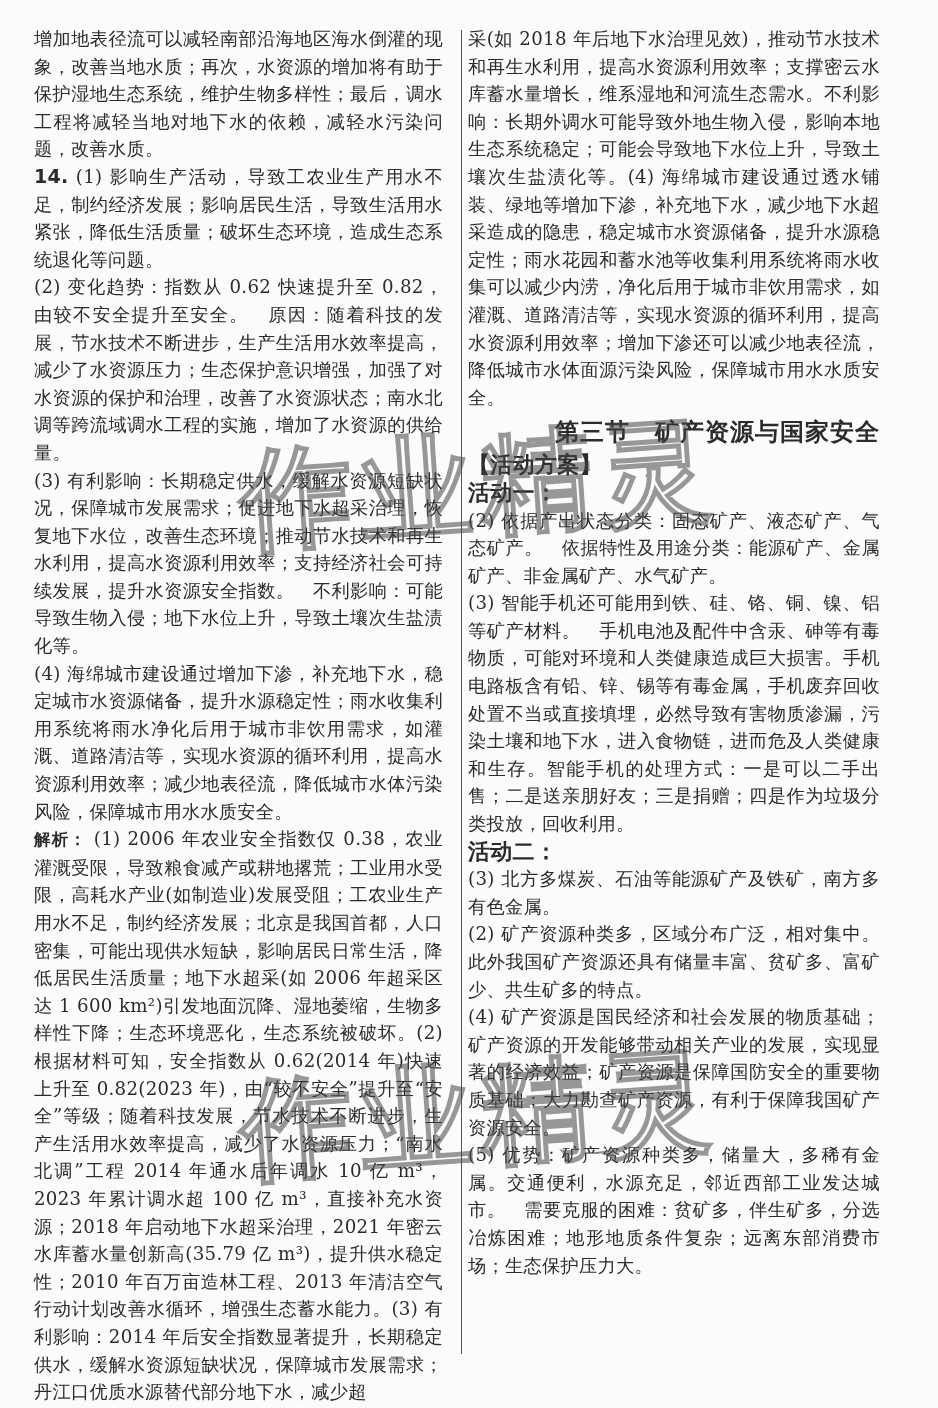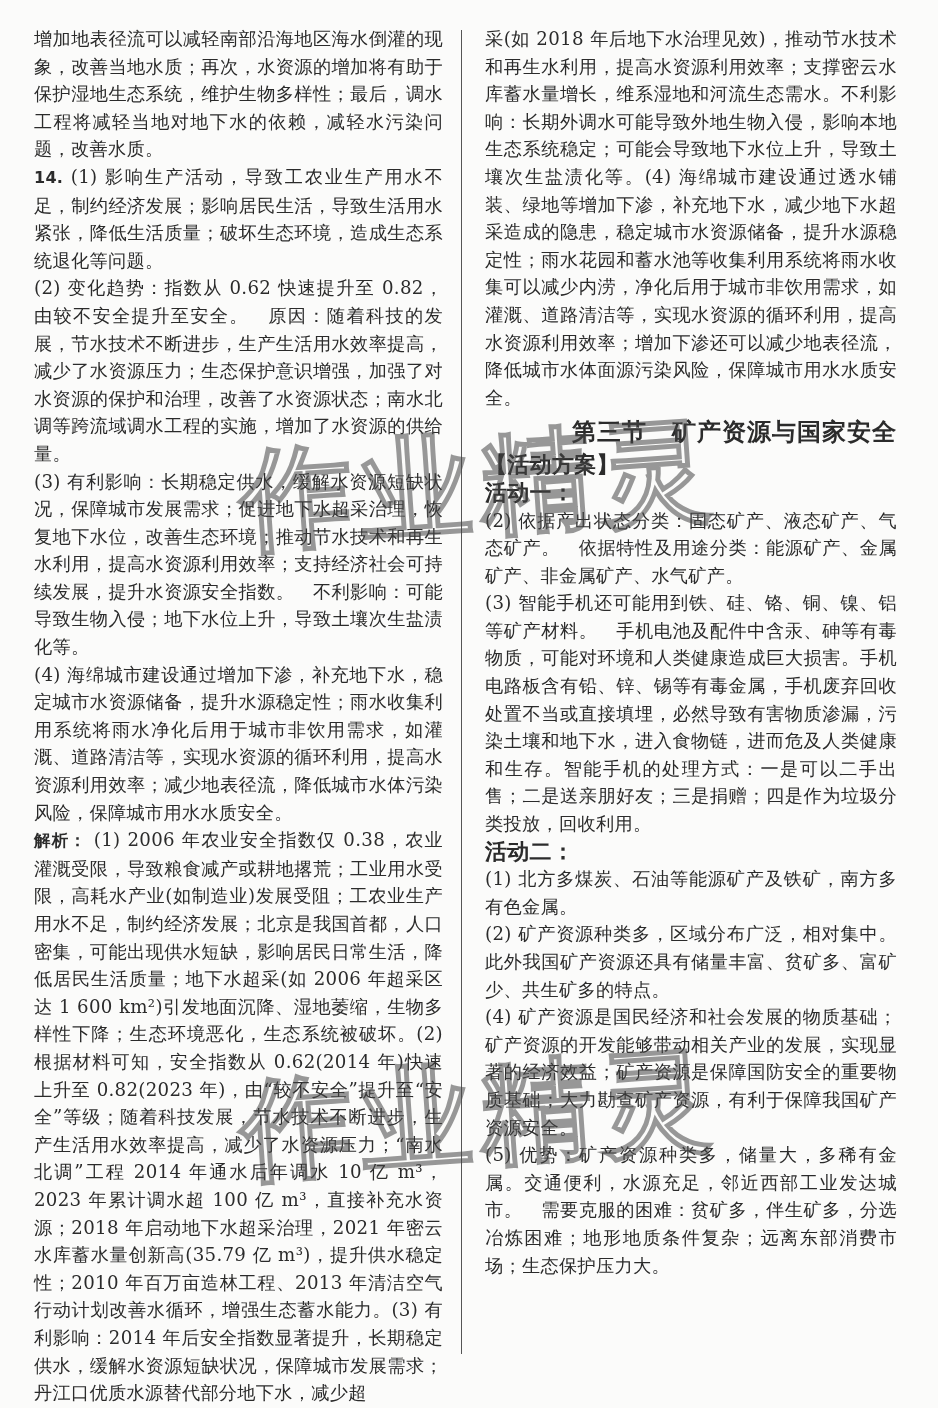--- a/index.html
+++ b/index.html
@@ -14,27 +14,27 @@
     position: absolute; left: 0; top: 0; width: 938px; height: 1408px;
     background: #fbfbfa;
   }
   .col {
     position: absolute; top: 25px;
     font-size: 18.2px; line-height: 27.6px;
     letter-spacing: 0.3px;
     text-align: justify;
   }
   .col.left { left: 34px; width: 409px; }
-  .col.right { left: 485px; width: 412px; }
+  .col.right { left: 468px; width: 412px; }
   .divider {
     position: absolute; left: 461px; top: 30px; width: 1px; height: 1324px;
     background: #555;
   }
   .para { margin: 0; text-indent: 0; }
-  .qnum { font-family: "DejaVu Sans", "Liberation Sans", sans-serif; font-weight: bold; font-size: 16px; }
+  .qnum { font-family: "DejaVu Sans", "Liberation Sans", sans-serif; font-weight: bold; font-size: 19px; }
   .bold { font-family: Liberation Sans, sans-serif; font-weight: bold; font-size: 16.5px; }
   .section-title {
     font-weight: bold; font-size: 24px; text-align: right; margin: 4px 0 2px 0;
     letter-spacing: 1px; line-height: 34px;
   }
   .sub-head { font-family: "DejaVu Sans", "Liberation Sans", sans-serif; font-weight: bold; font-size: 22px; line-height: 27.6px; }
   .page-num {
     position: absolute; top: 1338px; left: 0; width: 938px; text-align: center;
     font-size: 18px; font-weight: bold; color: #333;
   }
@@ -81,21 +81,21 @@
   <div class="col right">
     <p class="para">
       <span>采(如 2018 年后地下水治理见效)，推动节水技术和再生水利用，提高水资源利用效率；支撑密云水库蓄水量增长，维系湿地和河流生态需水。不利影响：长期外调水可能导致外地生物入侵，影响本地生态系统稳定；可能会导致地下水位上升，导致土壤次生盐渍化等。(4) 海绵城市建设通过透水铺装、绿地等增加下渗，补充地下水，减少地下水超采造成的隐患，稳定城市水资源储备，提升水源稳定性；雨水花园和蓄水池等收集利用系统将雨水收集可以减少内涝，净化后用于城市非饮用需求，如灌溉、道路清洁等，实现水资源的循环利用，提高水资源利用效率；增加下渗还可以减少地表径流，降低城市水体面源污染风险，保障城市用水水质安全。</span>
     </p>
     <div class="section-title">第三节　矿产资源与国家安全</div>
     <div class="sub-head">【活动方案】</div>
     <div class="sub-head">活动一：</div>
     <p class="para">(2) 依据产出状态分类：固态矿产、液态矿产、气态矿产。　依据特性及用途分类：能源矿产、金属矿产、非金属矿产、水气矿产。</p>
     <p class="para">(3) 智能手机还可能用到铁、硅、铬、铜、镍、铝等矿产材料。　手机电池及配件中含汞、砷等有毒物质，可能对环境和人类健康造成巨大损害。手机电路板含有铅、锌、锡等有毒金属，手机废弃回收处置不当或直接填埋，必然导致有害物质渗漏，污染土壤和地下水，进入食物链，进而危及人类健康和生存。智能手机的处理方式：一是可以二手出售；二是送亲朋好友；三是捐赠；四是作为垃圾分类投放，回收利用。</p>
     <div class="sub-head">活动二：</div>
-    <p class="para">(1) 北方多煤炭、石油等能源矿产及铁矿，南方多有色金属。</p>
+    <p class="para">(3) 北方多煤炭、石油等能源矿产及铁矿，南方多有色金属。</p>
     <p class="para">(2) 矿产资源种类多，区域分布广泛，相对集中。此外我国矿产资源还具有储量丰富、贫矿多、富矿少、共生矿多的特点。</p>
     <p class="para">(4) 矿产资源是国民经济和社会发展的物质基础；矿产资源的开发能够带动相关产业的发展，实现显著的经济效益；矿产资源是保障国防安全的重要物质基础；大力勘查矿产资源，有利于保障我国矿产资源安全。</p>
     <p class="para">(5) 优势：矿产资源种类多，储量大，多稀有金属。交通便利，水源充足，邻近西部工业发达城市。　需要克服的困难：贫矿多，伴生矿多，分选冶炼困难；地形地质条件复杂；远离东部消费市场；生态保护压力大。</p>
   </div>
 
   <div class="watermark wm1">作业精灵</div>
   <div class="watermark wm2">作业精灵</div>
 
 </div>
 

